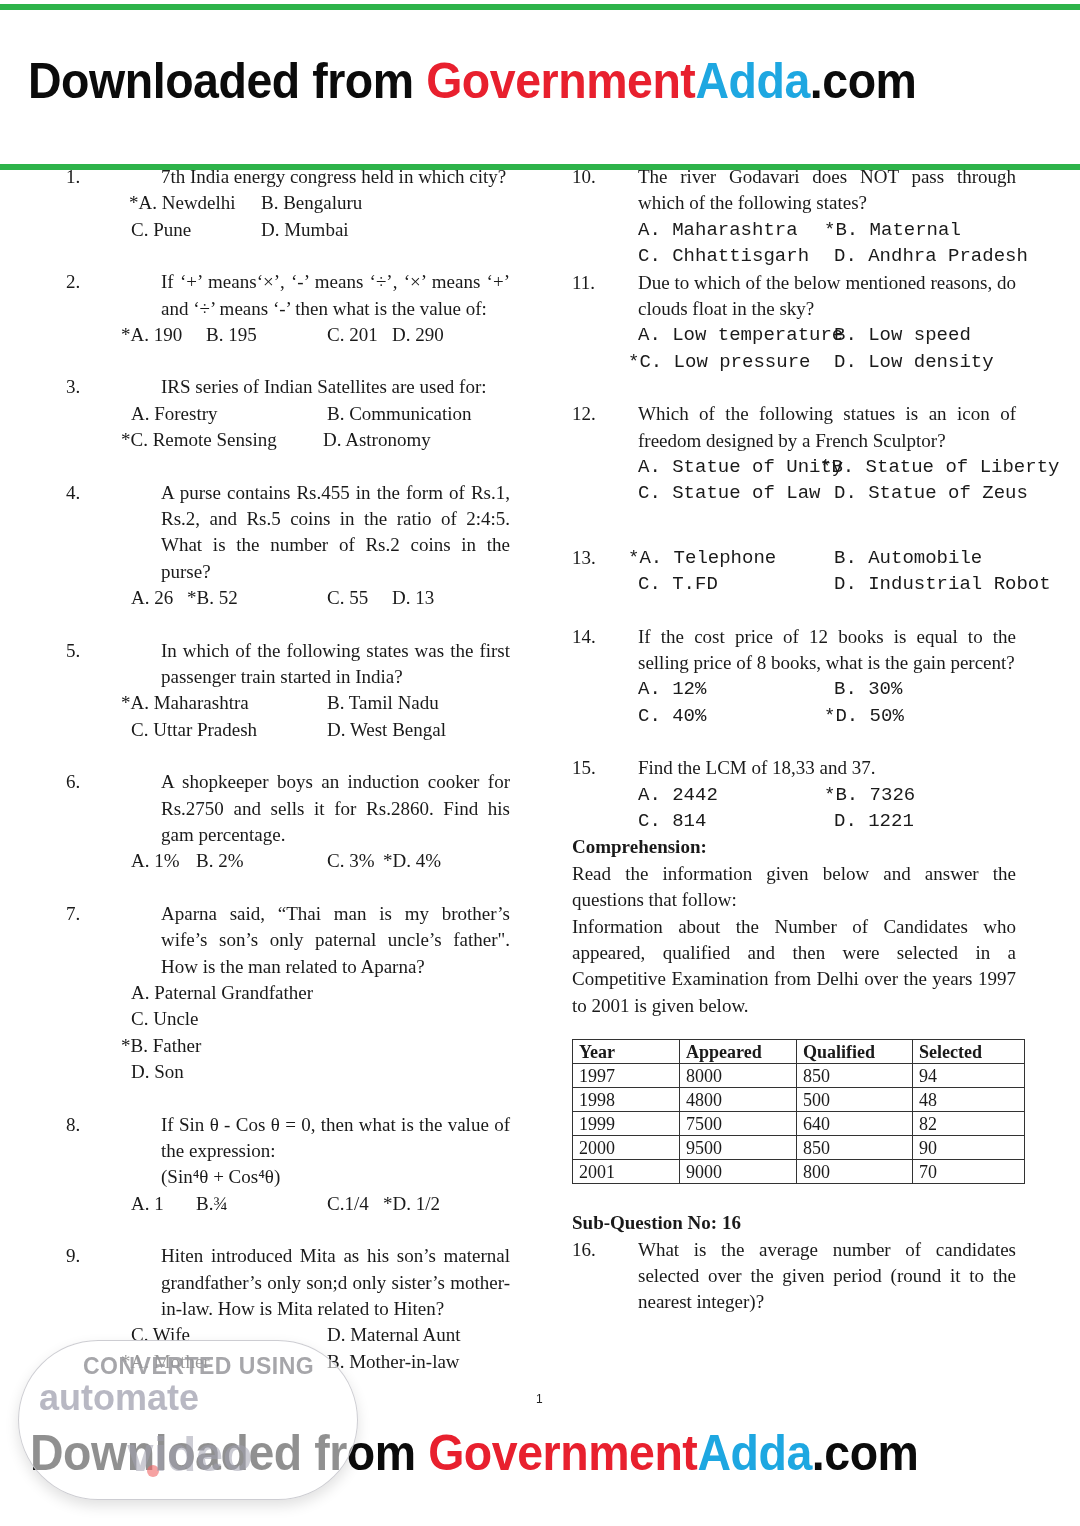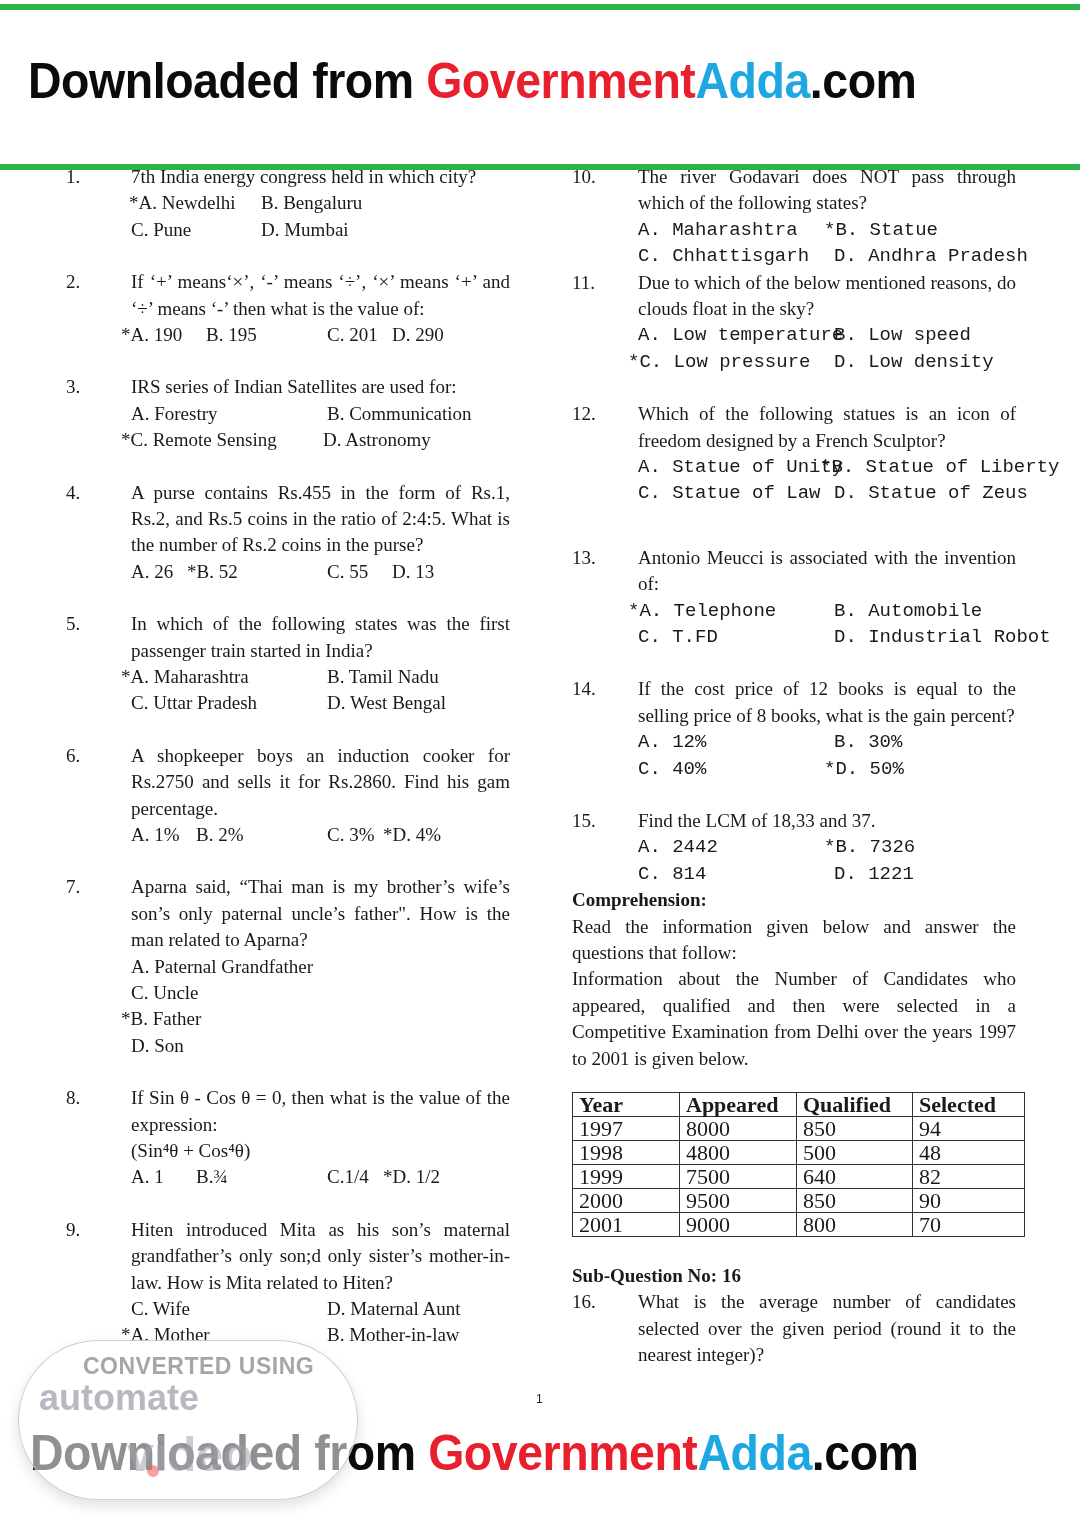--- a/index.html
+++ b/index.html
@@ -18,31 +18,31 @@
     .brand-blue { color: #1ea7e1; }
     .mid-rule { position: absolute; left: 0; top: 164px; width: 1080px; height: 6px; background: #2db34a; }
 
     .col { position: absolute; font-size: 19px; line-height: 26.4px; }
     .col-left { left: 60px; top: 164px; width: 450px; }
     .col-right { left: 572px; top: 164px; width: 444px; }
 
     .q { position: relative; }
     .q-num { position: absolute; left: 6px; top: 0; }
     .col-right .q-num { left: 0; }
-    .q-text { margin-left: 71px; text-align: justify; }
+    .q-text { margin-left: 101px; text-align: justify; }
     .col-right .q-text { margin-left: 66px; }
     .opts { margin-left: 71px; }
     .col-right .opts { margin-left: 66px; font-family: Liberation Mono, monospace; }
     .opt-row { position: relative; height: 26.4px; white-space: nowrap; }
     .opt { position: absolute; top: 0; }
 
     .comp-title { font-weight: bold; }
     .comp-text { text-align: justify; }
 
-    table.data-table { border-collapse: collapse; width: 453px; margin-top: 20px; font-size: 22px; }
+    table.data-table { border-collapse: collapse; width: 453px; margin-top: 20px; font-size: 18px; }
     table.data-table th, table.data-table td { border: 1px solid #333; padding: 0 6px; height: 24px; line-height: 22px; text-align: left; font-weight: normal; }
     table.data-table th { font-weight: bold; }
 
     .subq-title { font-weight: bold; margin-top: 26px; }
 
     .page-num { position: absolute; left: 536px; top: 1392px; font-family: "Liberation Sans", sans-serif; font-size: 12px; color: #222; }
 
     .watermark { position: absolute; left: 18px; top: 1340px; width: 340px; height: 160px; border-radius: 80px;
       background: rgba(255,255,255,0.55); border: 1.5px solid rgba(200,200,205,0.9);
       box-shadow: 0 6px 14px rgba(0,0,0,0.12); font-family: "Liberation Sans", sans-serif; }
@@ -198,21 +198,21 @@
 </div>
 
 <div class="col col-right">
 
   <div class="q">
     <span class="q-num">10.</span>
     <div class="q-text">The river Godavari does NOT pass through which of the following states?</div>
     <div class="opts">
       <div class="opt-row">
           <span class="opt" style="left:0">A. Maharashtra</span>
-          <span class="opt" style="left:186px">*B. Statue</span>
+          <span class="opt" style="left:186px">*B. Maternal</span>
         </div>
       <div class="opt-row">
           <span class="opt" style="left:0">C. Chhattisgarh</span>
           <span class="opt" style="left:196px">D. Andhra Pradesh</span>
         </div>
     </div>
   </div>
 
   <div class="q">
     <span class="q-num">11.</span>
@@ -239,21 +239,20 @@
         </div>
       <div class="opt-row">
           <span class="opt" style="left:0">C. Statue of Law</span>
           <span class="opt" style="left:196px">D. Statue of Zeus</span>
         </div>
     </div>
   </div>
 
   <div class="q" style="margin-top:38px;">
     <span class="q-num">13.</span>
-    <div class="q-text">Antonio Meucci is associated with the invention of:</div>
     <div class="opts">
       <div class="opt-row">
           <span class="opt" style="left:-10px">*A. Telephone</span>
           <span class="opt" style="left:196px">B. Automobile</span>
         </div>
       <div class="opt-row">
           <span class="opt" style="left:0">C. T.FD</span>
           <span class="opt" style="left:196px">D. Industrial Robot</span>
         </div>
     </div>

